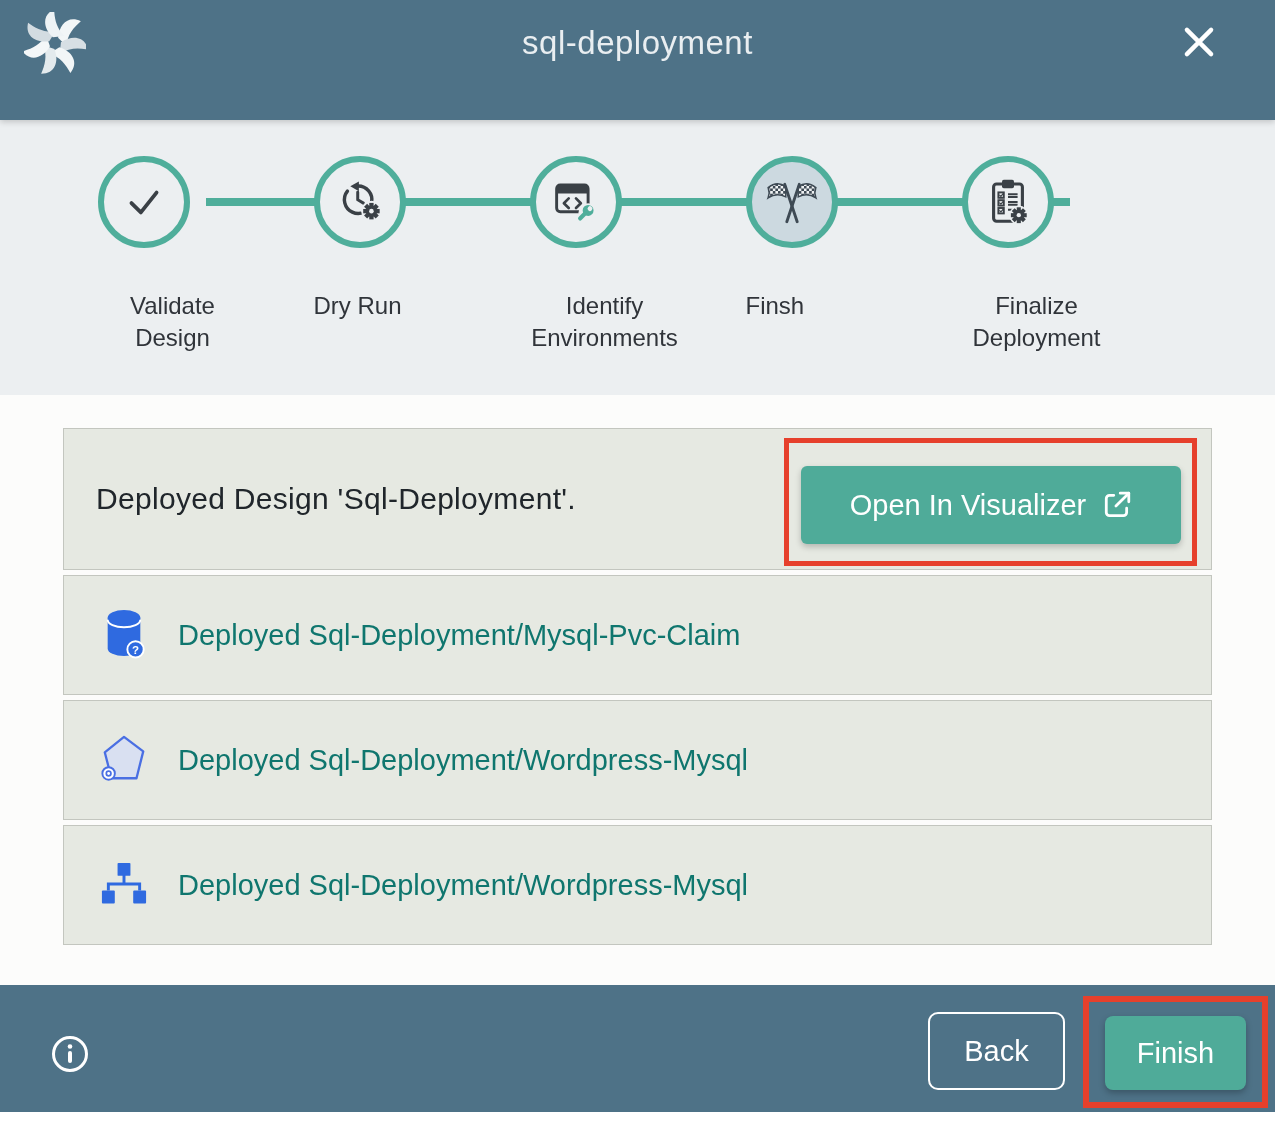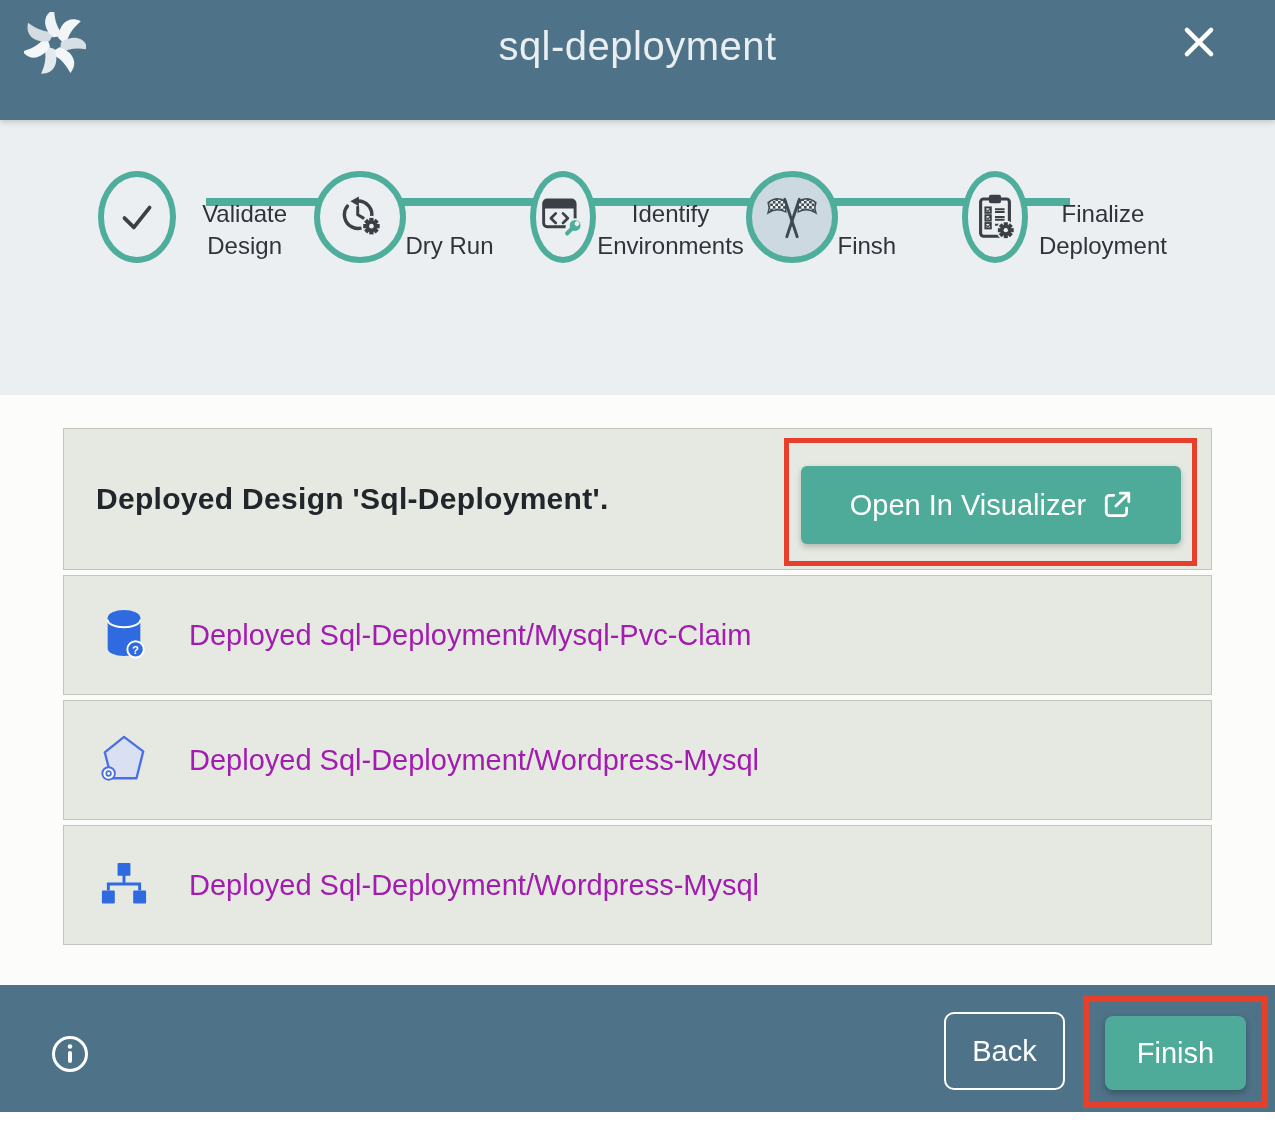--- a/index.html
+++ b/index.html
@@ -15,41 +15,41 @@
     position:absolute; top:0; left:0; width:1275px; height:120px;
     background:#4e7287;
     display:flex; align-items:center;
     box-shadow:0 2px 6px rgba(0,0,0,.18);
     z-index:5;
   }
   .logo { position:absolute; left:24px; top:12px; }
   .title {
     position:absolute; left:0; right:0; top:24px;
     text-align:center;
-    font-size:40px; color:#e9eef1; letter-spacing:.5px;
+    font-size:33px; color:#e9eef1; letter-spacing:.5px;
   }
   .close-btn {
     position:absolute; right:50px; top:16px;
     width:52px; height:52px; border:none; background:transparent;
     cursor:pointer; display:flex; align-items:center; justify-content:center;
   }
   
   .stepper-band {
     position:absolute; top:120px; left:0; width:1275px; height:275px;
     background:#eceff1;
   }
   .steps {
     position:relative; width:1080px; margin:36px auto 0;
     display:flex;
   }
   .steps::before {
     content:""; position:absolute; top:42px; left:108px; right:108px;
     height:8px; background:#4fae9b; z-index:0;
   }
-  .step { width:216px; display:flex; flex-direction:row; align-items:flex-end; position:relative; z-index:1; }
+  .step { width:216px; display:flex; flex-direction:column; align-items:flex-start; position:relative; z-index:1; }
   .step-circle {
     width:92px; height:92px; border-radius:50%;
     border:6px solid #4fae9b; background:#eceff1;
     display:flex; align-items:center; justify-content:center;
   }
   .step.current .step-circle { background:#ccd9e0; }
   .step-label {
     margin-top:42px; max-width:150px;
     text-align:center; font-size:24px; line-height:1.35; color:#30343a;
   }
@@ -57,23 +57,23 @@
   .content { position:absolute; top:395px; left:0; width:1275px; height:590px; background:#fcfcfb; }
   .card { position:absolute; top:33px; left:63px; width:1149px; }
   .row {
     position:relative;
     background:#e6e9e2; border:1px solid #c3c6bf;
     margin-bottom:5px;
     display:flex; align-items:center;
   }
   .row-summary { height:142px; padding:0 32px; }
   .row-item { height:120px; padding:0 32px; }
-  .summary-text { font-size:30px; font-weight:700; color:#20262b; letter-spacing:.3px; }
+  .summary-text { font-size:30px; font-weight:400; color:#20262b; letter-spacing:.3px; }
   .item-icon { width:56px; display:flex; align-items:center; justify-content:center; }
-  .item-text { margin-left:37px; font-size:29px; color:#a21caf; }
+  .item-text { margin-left:26px; font-size:29px; color:#0f766e; }
   .visualizer-btn {
     position:absolute; left:737px; top:37px;
     width:380px; height:78px;
     background:#4fab99; border:none; border-radius:6px;
     color:#ffffff; font-size:29px; font-family:"Liberation Sans", sans-serif;
     display:flex; align-items:center; justify-content:center; gap:16px;
     cursor:pointer; box-shadow:0 3px 6px rgba(0,0,0,.22);
   }
   
   .annotation { position:absolute; border:5px solid #e6402c; pointer-events:none; z-index:9; }
@@ -84,21 +84,21 @@
     position:absolute; top:985px; left:0; width:1275px; height:127px;
     background:#4e7287;
   }
   .info-btn {
     position:absolute; left:50px; top:49px;
     width:40px; height:40px; background:transparent; border:none; cursor:pointer;
     display:flex; align-items:center; justify-content:center;
   }
   .back-btn {
     position:absolute; right:210px; top:27px;
-    width:121px; height:78px;
+    width:137px; height:78px;
     background:transparent; border:2px solid #ffffff; border-radius:10px;
     color:#ffffff; font-size:29px; font-family:"Liberation Sans", sans-serif; cursor:pointer;
   }
   .finish-btn {
     position:absolute; right:29px; top:31px;
     width:141px; height:74px;
     background:#4fab99; border:none; border-radius:8px;
     color:#ffffff; font-size:29px; font-family:"Liberation Sans", sans-serif; cursor:pointer;
     box-shadow:0 3px 6px rgba(0,0,0,.25);
   }

